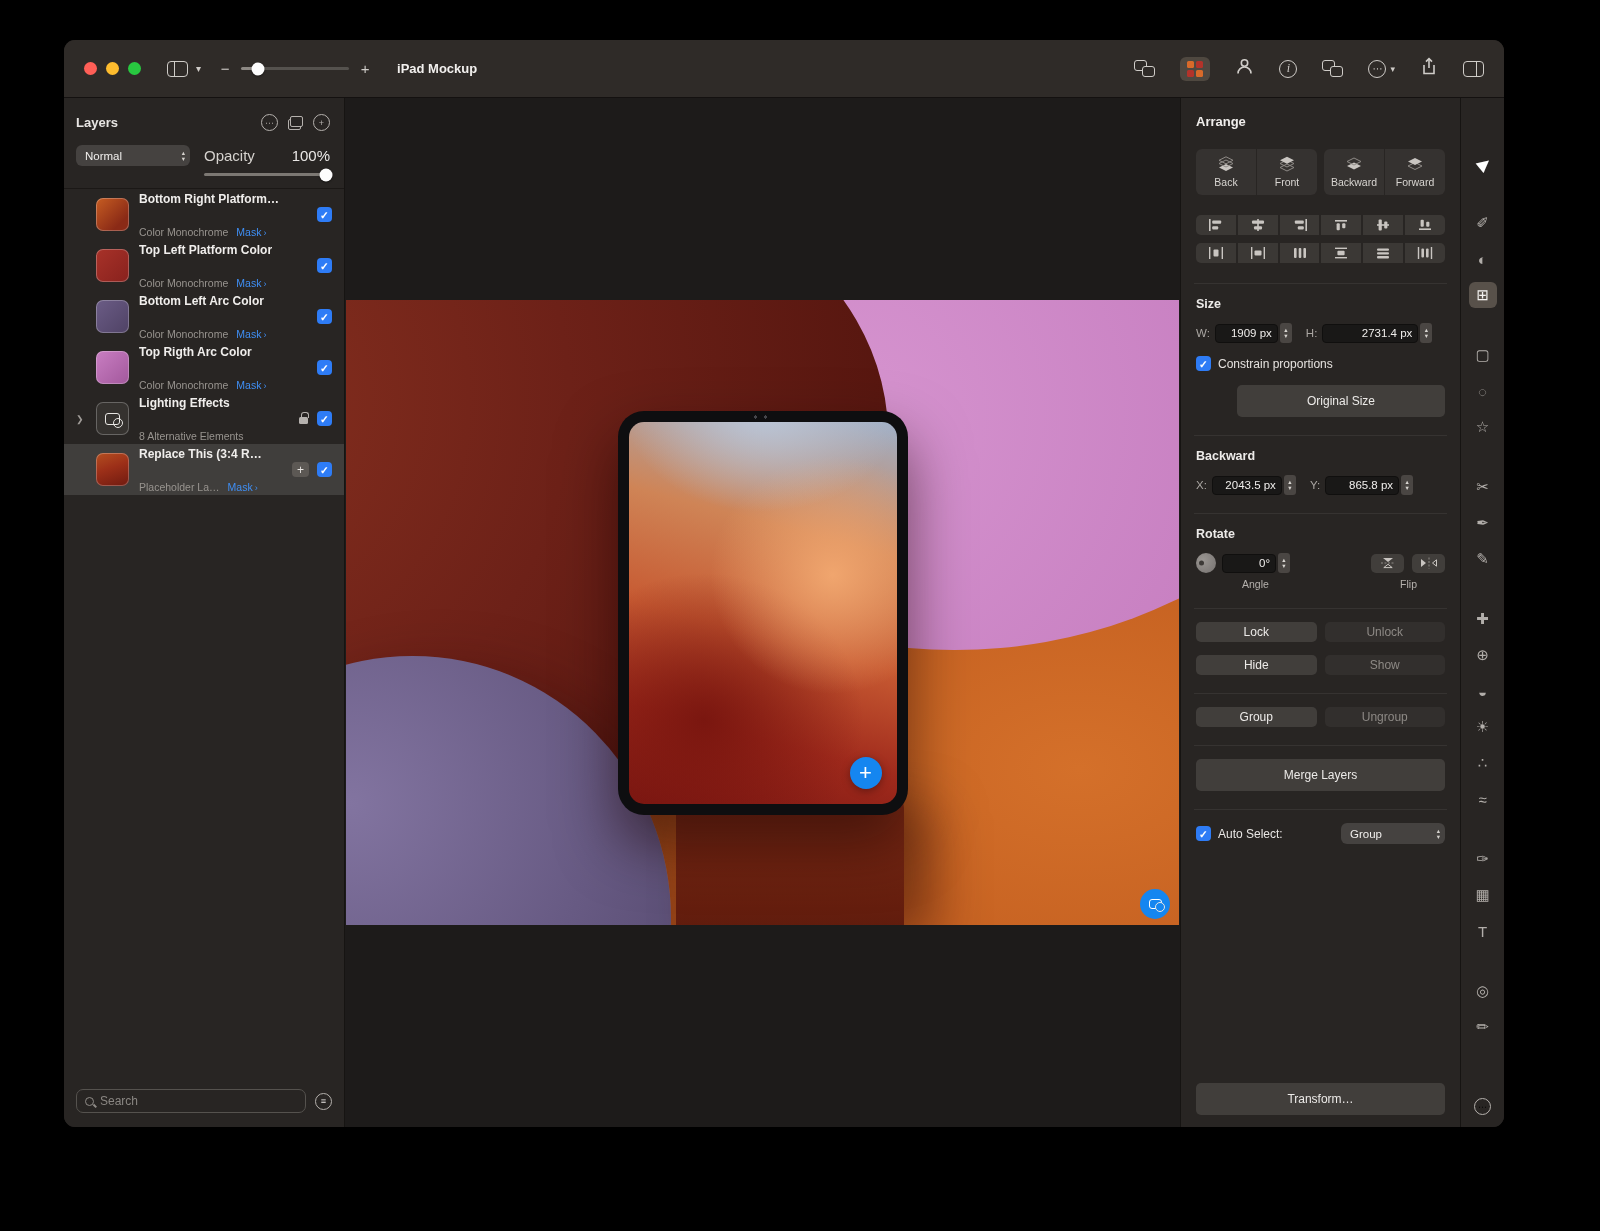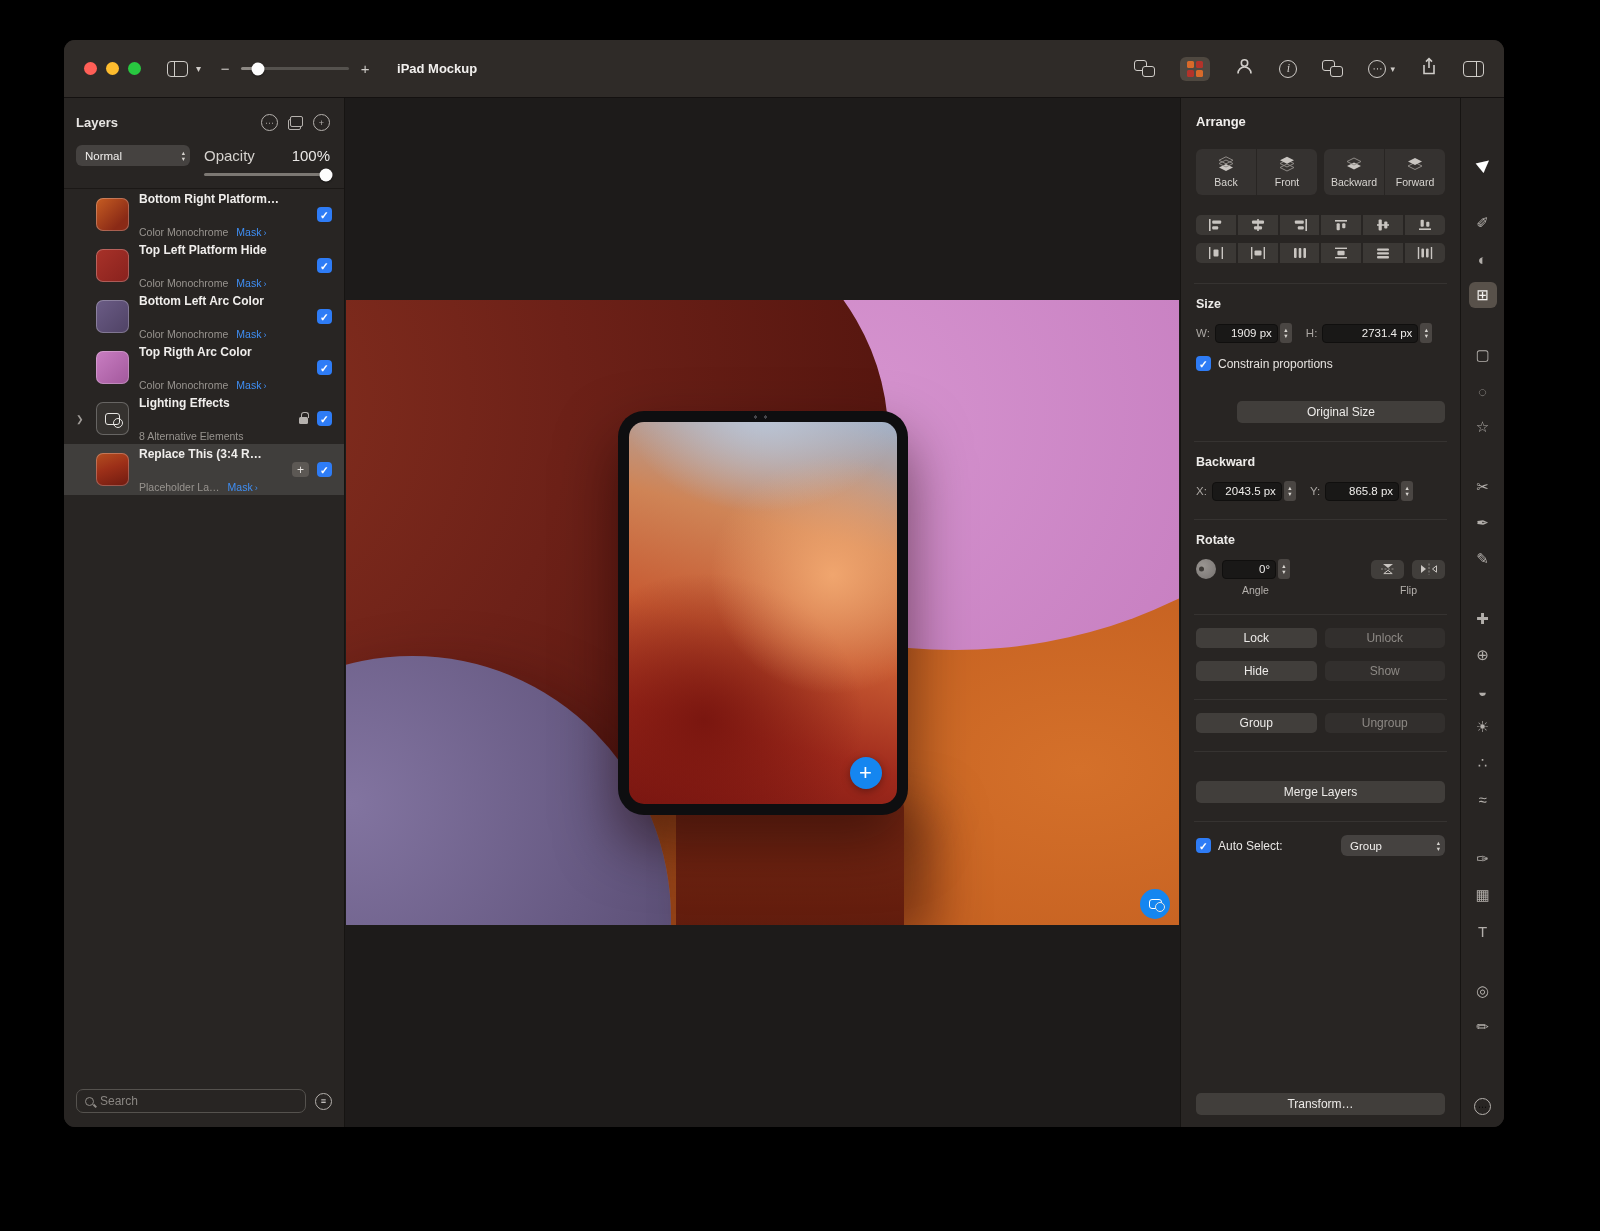--- a/index.html
+++ b/index.html
@@ -175,21 +175,21 @@
     font-size:11.5px; text-align:right; padding:0 5px; font-family:inherit; outline:none; }
   .stepper { width:12px; height:20px; background:#4a4643; border-radius:3px; margin-left:2px; flex:none;
     display:flex; flex-direction:column; align-items:center; justify-content:center; color:#d8d5d1;
     font-size:6.5px; line-height:6px; border:none; }
   .gap14 { width:14px; flex:none; }
 
   .check-row { display:flex; align-items:center; gap:7px; margin-bottom:14px; font-size:12px; color:#e5e2df; }
   .btn { height:20px; border-radius:5px; background:#413e3b; color:#eceae8; font-size:12px; border:none;
     display:flex; align-items:center; justify-content:center; font-family:inherit; }
   .btn.dim { background:#322f2d; color:#8d8985; }
-  .btn.tall { height:22px;margin-top:16px; }
+  .btn.tall { height:32px; }
   .orig-btn { margin:0 0 18px 41px; }
   .btn-row { display:flex; gap:8px; margin-bottom:13px; }
   .btn-row .btn { flex:1; }
   .mb18 { margin-bottom:18px; }
 
   .rotate-row { display:flex; align-items:center; margin-bottom:5px; }
   .knob { width:20px; height:20px; border-radius:50%; background:radial-gradient(circle at 35% 35%, #9a9692, #767270);
     position:relative; flex:none; margin-right:6px; }
   .knob::after { content:""; position:absolute; left:2.5px; top:50%; transform:translateY(-50%);
     width:5px; height:5px; border-radius:50%; background:#3d3a37; }
@@ -317,21 +317,21 @@
             <div class="layer-sub">
               <span>Color Monochrome</span><span class="mask-link"><span>Mask</span><span class="mchev">›</span></span>
             </div>
           </div>
           <span class="cb">✓</span>
         </div>
 
         <div class="layer-row">
           <span class="thumb thumb-1"></span>
           <div class="layer-meta">
-            <div class="layer-title">Top Left Platform Hide</div>
+            <div class="layer-title">Top Left Platform Color</div>
             <div class="layer-sub">
               <span>Color Monochrome</span><span class="mask-link"><span>Mask</span><span class="mchev">›</span></span>
             </div>
           </div>
           <span class="cb">✓</span>
         </div>
 
         <div class="layer-row">
           <span class="thumb thumb-2"></span>
           <div class="layer-meta">

